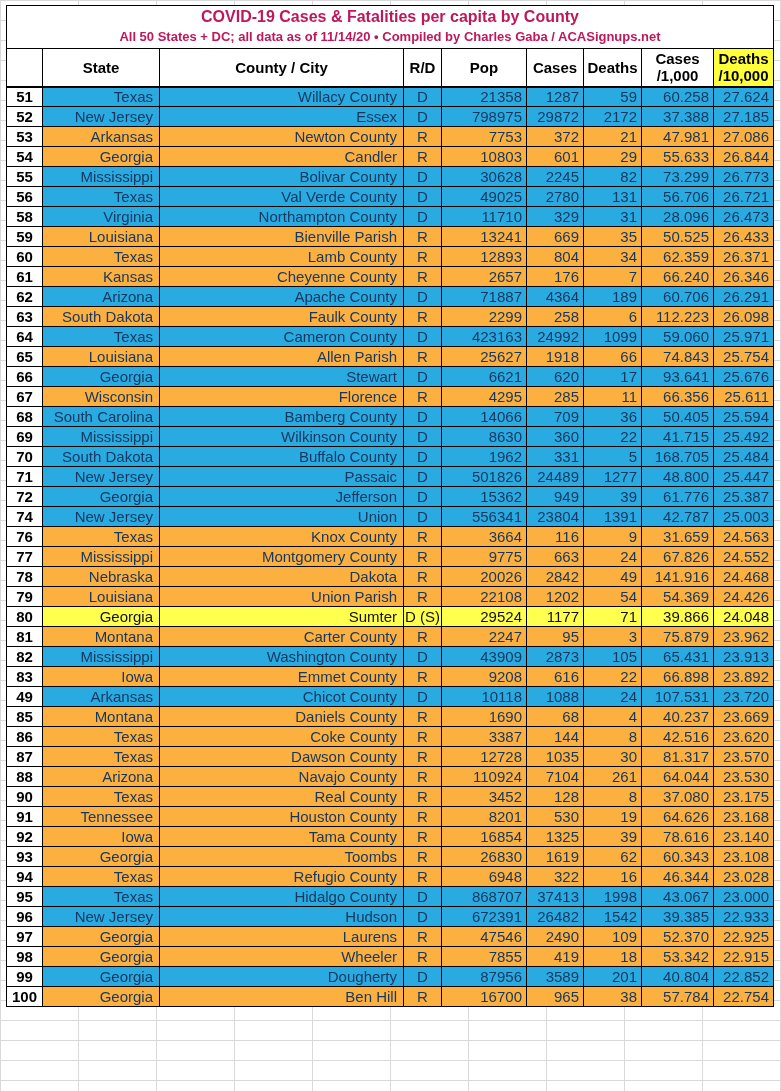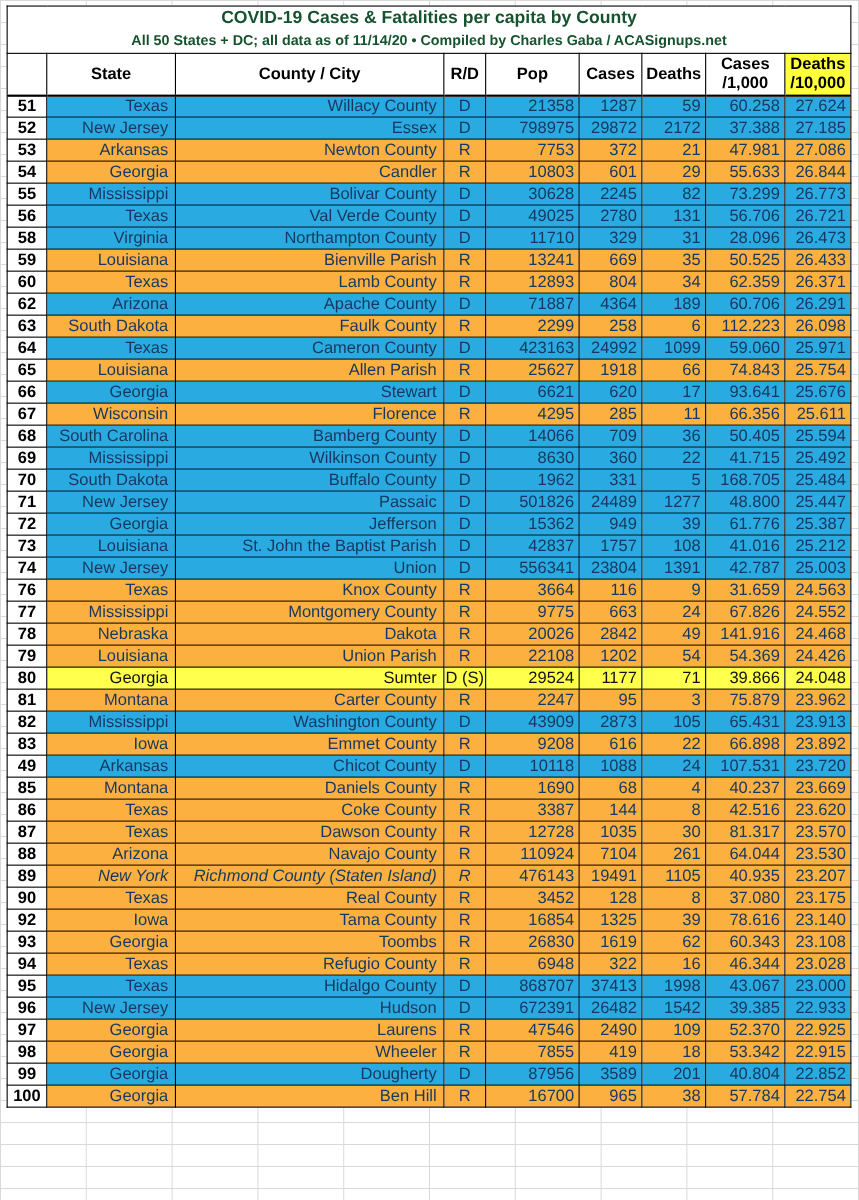--- a/index.html
+++ b/index.html
@@ -19,21 +19,21 @@
     border-collapse:collapse;table-layout:fixed;
     background:#ffffff;
   }
   .sheet td,.sheet th{
     border:1px solid #000;
     overflow:hidden;white-space:nowrap;
     box-sizing:border-box;
   }
   .title-cell{
     height:42px;background:#ffffff;text-align:center;vertical-align:middle;
-    font-weight:bold;color:#14532d;border-bottom:2px solid #000;
+    font-weight:bold;color:#be185d;border-bottom:2px solid #000;
   }
   .title-line1{font-size:16px;line-height:20px;}
   .title-line2{font-size:13px;line-height:20px;}
   .hdr th{
     height:38px;background:#ffffff;color:#000;font-weight:bold;
     font-size:15px;text-align:center;vertical-align:middle;line-height:17px;
     border-bottom:2px solid #000;
   }
   th.hl{background:var(--hl,#FFFF3B);}
   tbody td{height:20px;font-size:15px;color:#17375E;padding:0 4px;}
@@ -179,20 +179,31 @@
     <td class="rank">60</td>
     <td class="txt">Texas</td>
     <td class="txt">Lamb County</td>
     <td class="ctr">R</td>
     <td class="num">12893</td>
     <td class="num">804</td>
     <td class="num">34</td>
     <td class="num">62.359</td>
     <td class="num">26.371</td>
   </tr>
+      <tr class="row-rep">
+    <td class="rank">61</td>
+    <td class="txt">Kansas</td>
+    <td class="txt">Cheyenne County</td>
+    <td class="ctr">R</td>
+    <td class="num">2657</td>
+    <td class="num">176</td>
+    <td class="num">7</td>
+    <td class="num">66.240</td>
+    <td class="num">26.346</td>
+  </tr>
       <tr class="row-dem">
     <td class="rank">62</td>
     <td class="txt">Arizona</td>
     <td class="txt">Apache County</td>
     <td class="ctr">D</td>
     <td class="num">71887</td>
     <td class="num">4364</td>
     <td class="num">189</td>
     <td class="num">60.706</td>
     <td class="num">26.291</td>
@@ -299,31 +310,20 @@
       <tr class="row-dem">
     <td class="rank">72</td>
     <td class="txt">Georgia</td>
     <td class="txt">Jefferson</td>
     <td class="ctr">D</td>
     <td class="num">15362</td>
     <td class="num">949</td>
     <td class="num">39</td>
     <td class="num">61.776</td>
     <td class="num">25.387</td>
-  </tr>
-      <tr class="row-dem">
-    <td class="rank">73</td>
-    <td class="txt">Louisiana</td>
-    <td class="txt">St. John the Baptist Parish</td>
-    <td class="ctr">D</td>
-    <td class="num">42837</td>
-    <td class="num">1757</td>
-    <td class="num">108</td>
-    <td class="num">41.016</td>
-    <td class="num">25.212</td>
   </tr>
       <tr class="row-dem">
     <td class="rank">74</td>
     <td class="txt">New Jersey</td>
     <td class="txt">Union</td>
     <td class="ctr">D</td>
     <td class="num">556341</td>
     <td class="num">23804</td>
     <td class="num">1391</td>
     <td class="num">42.787</td>
@@ -465,43 +465,43 @@
     <td class="rank">88</td>
     <td class="txt">Arizona</td>
     <td class="txt">Navajo County</td>
     <td class="ctr">R</td>
     <td class="num">110924</td>
     <td class="num">7104</td>
     <td class="num">261</td>
     <td class="num">64.044</td>
     <td class="num">23.530</td>
   </tr>
-      <tr class="row-rep italic">
-    <td class="rank">89</td>
-    <td class="txt">New York</td>
-    <td class="txt">Richmond County (Staten Island)</td>
-    <td class="ctr">R</td>
-    <td class="num">476143</td>
-    <td class="num">19491</td>
-    <td class="num">1105</td>
-    <td class="num">40.935</td>
-    <td class="num">23.207</td>
-  </tr>
       <tr class="row-rep">
     <td class="rank">90</td>
     <td class="txt">Texas</td>
     <td class="txt">Real County</td>
     <td class="ctr">R</td>
     <td class="num">3452</td>
     <td class="num">128</td>
     <td class="num">8</td>
     <td class="num">37.080</td>
     <td class="num">23.175</td>
   </tr>
       <tr class="row-rep">
+    <td class="rank">91</td>
+    <td class="txt">Tennessee</td>
+    <td class="txt">Houston County</td>
+    <td class="ctr">R</td>
+    <td class="num">8201</td>
+    <td class="num">530</td>
+    <td class="num">19</td>
+    <td class="num">64.626</td>
+    <td class="num">23.168</td>
+  </tr>
+      <tr class="row-rep">
     <td class="rank">92</td>
     <td class="txt">Iowa</td>
     <td class="txt">Tama County</td>
     <td class="ctr">R</td>
     <td class="num">16854</td>
     <td class="num">1325</td>
     <td class="num">39</td>
     <td class="num">78.616</td>
     <td class="num">23.140</td>
   </tr>

